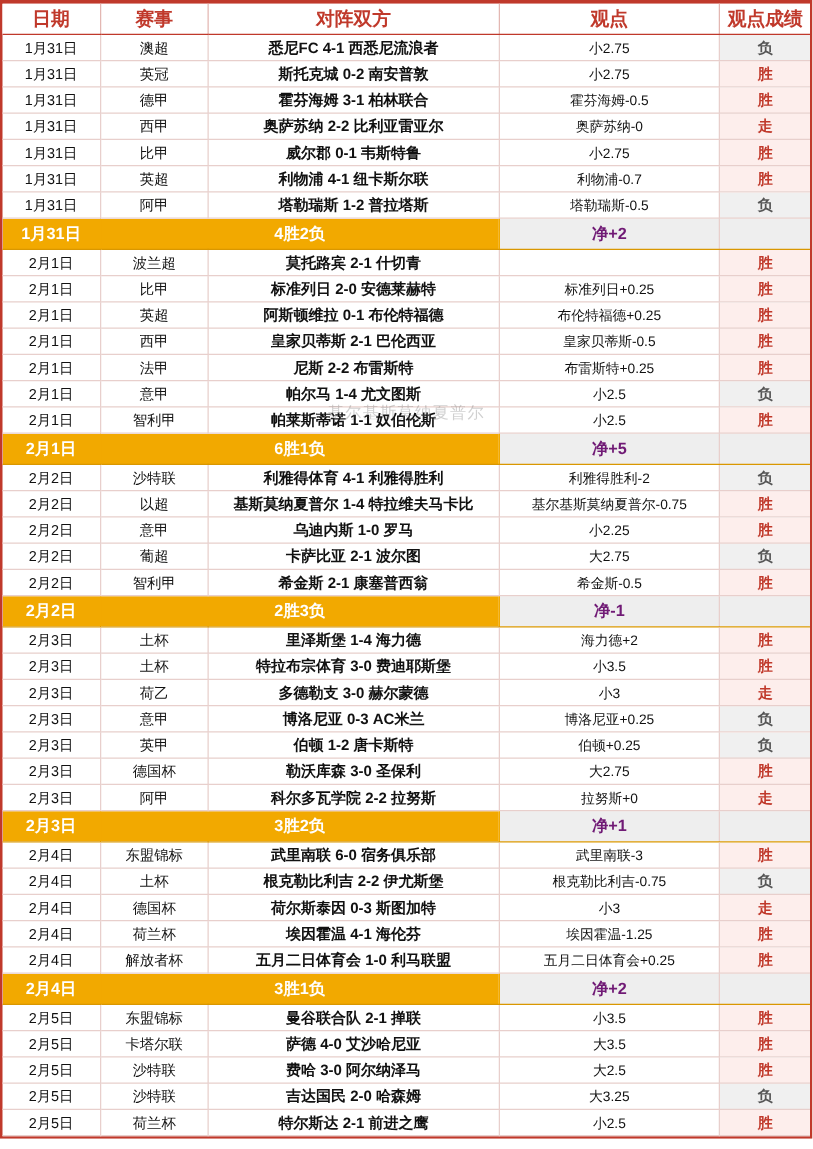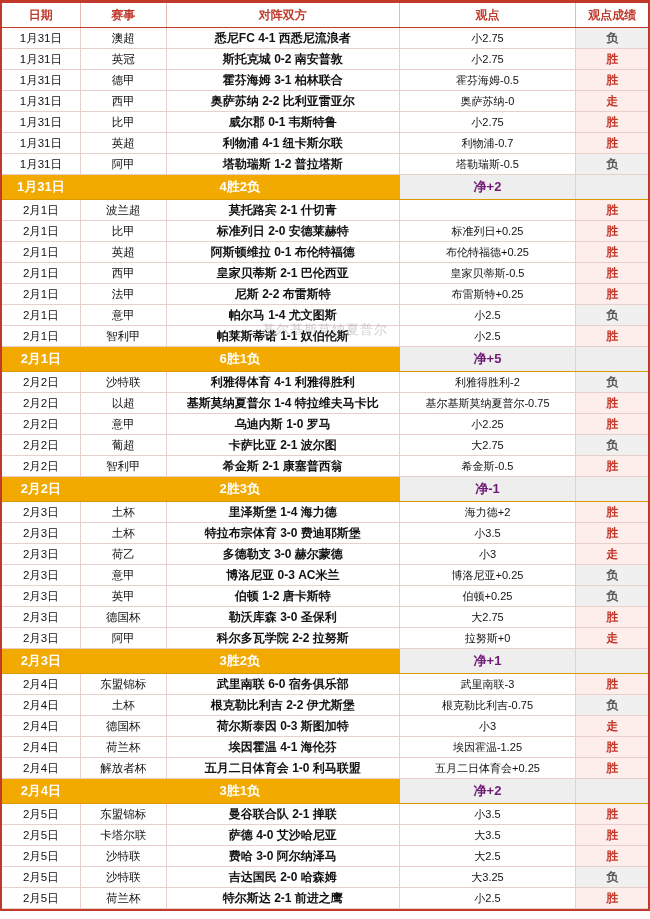--- a/index.html
+++ b/index.html
@@ -38,21 +38,21 @@
     border-collapse: collapse;
     table-layout: fixed;
   }
   col.c-date   { width: 78px; }
   col.c-league { width: 86px; }
   col.c-match  { width: 232px; }
   col.c-view   { width: 176px; }
   col.c-result { width: 72px; }
 
   th {
-    font-size: 12px;
+    font-size: 15px;
     font-weight: bold;
     color: #c0392b;
     height: 22px;
     border-right: 1px solid #e3b7b2;
     border-bottom: 1px solid #c0392b;
     text-align: center;
     background: #ffffff;
   }
   th:last-child { border-right: none; }
 

